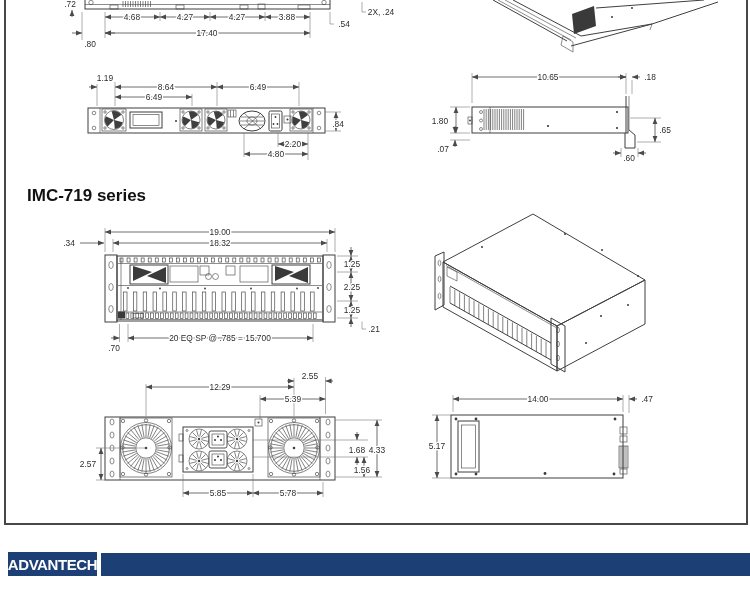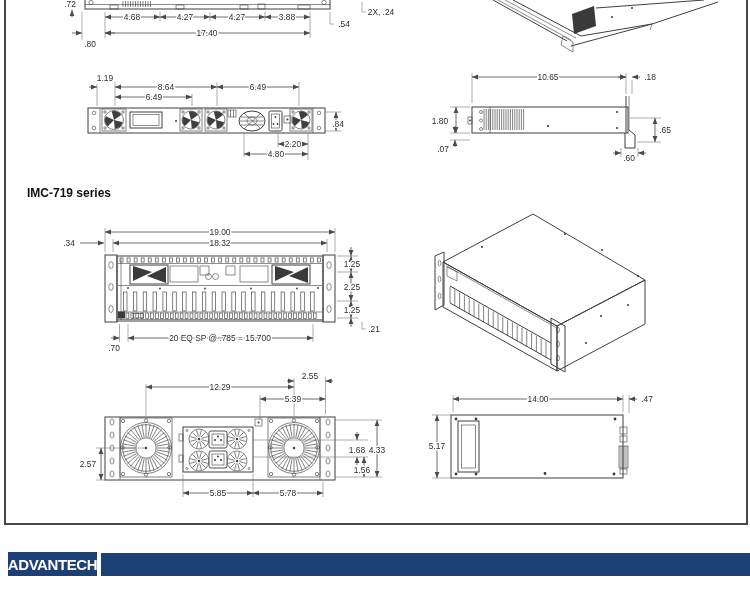--- a/index.html
+++ b/index.html
@@ -1,18 +1,18 @@
 <!DOCTYPE html>
 <html><head>
 <meta charset="utf-8">
 <style>
   html,body{margin:0;padding:0;background:#fff;}
   body{width:750px;height:591px;position:relative;overflow:hidden;font-family:"Liberation Sans",sans-serif;}
   .border-box{position:absolute;left:4px;top:-8px;width:740px;height:531px;border:2px solid #474747;border-top:none;}
-  .heading{position:absolute;left:27px;top:186px;font-size:12px;font-weight:bold;color:#111;letter-spacing:0;}
+  .heading{position:absolute;left:27px;top:186px;font-size:17px;font-weight:bold;color:#111;letter-spacing:0;}
   .canvas{position:absolute;left:0;top:0;}
   .footer-logo{position:absolute;left:8px;top:552px;width:89px;height:24px;display:flex;align-items:center;justify-content:center;}
   .footer-logo span{color:#fff;font-weight:bold;font-size:15px;letter-spacing:-0.4px;font-family:"Liberation Sans",sans-serif;}
   .footer-bar{position:absolute;left:101px;top:553px;width:649px;height:23px;}
   
   .ln{fill:none;stroke:#3f3f3f;stroke-width:1;}
   .lt{fill:none;stroke:#3f3f3f;stroke-width:0.6;}
   .wf{fill:#fff;stroke:#3f3f3f;stroke-width:0.9;}
   .ext{fill:none;stroke:#6a6a6a;stroke-width:0.55;}
   .dim{fill:none;stroke:#4a4a4a;stroke-width:0.8;}

